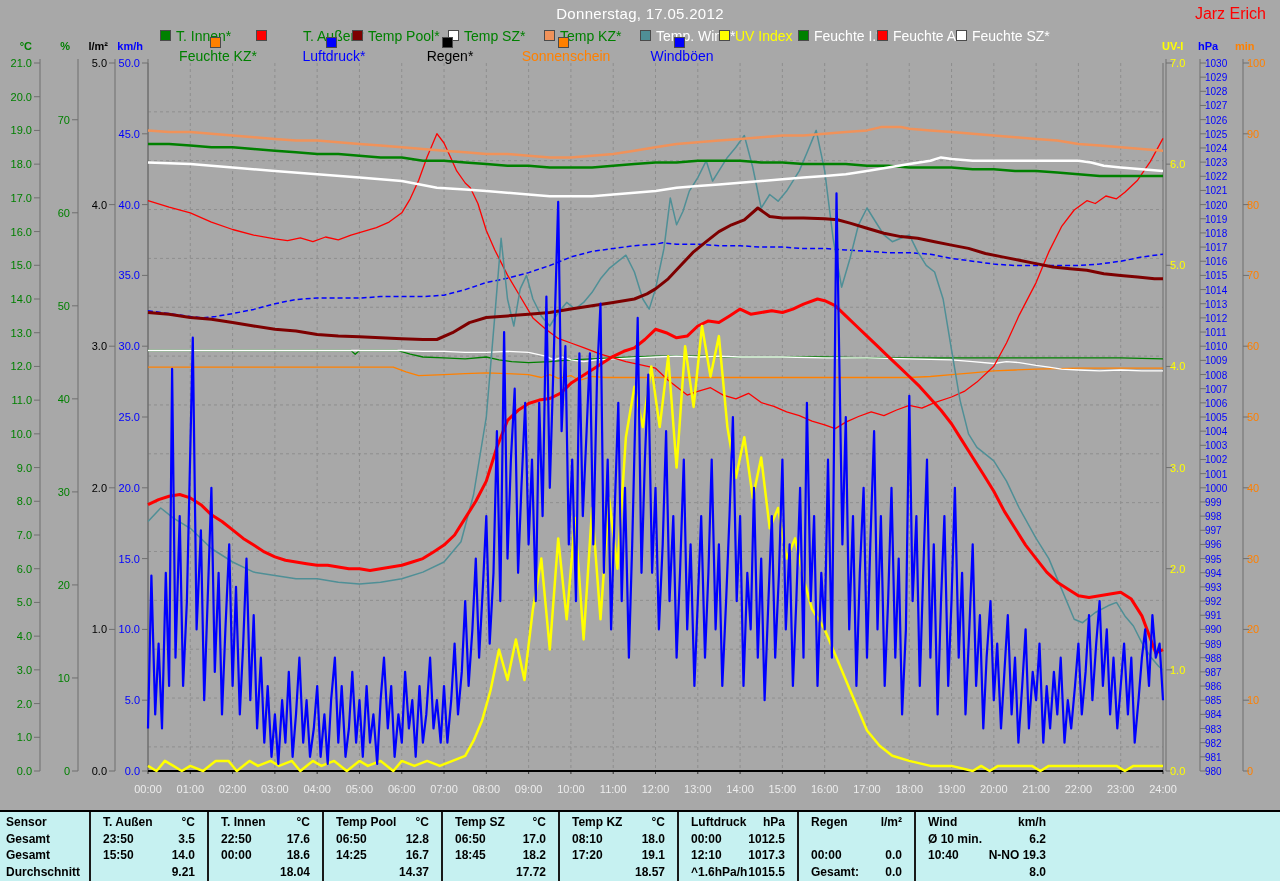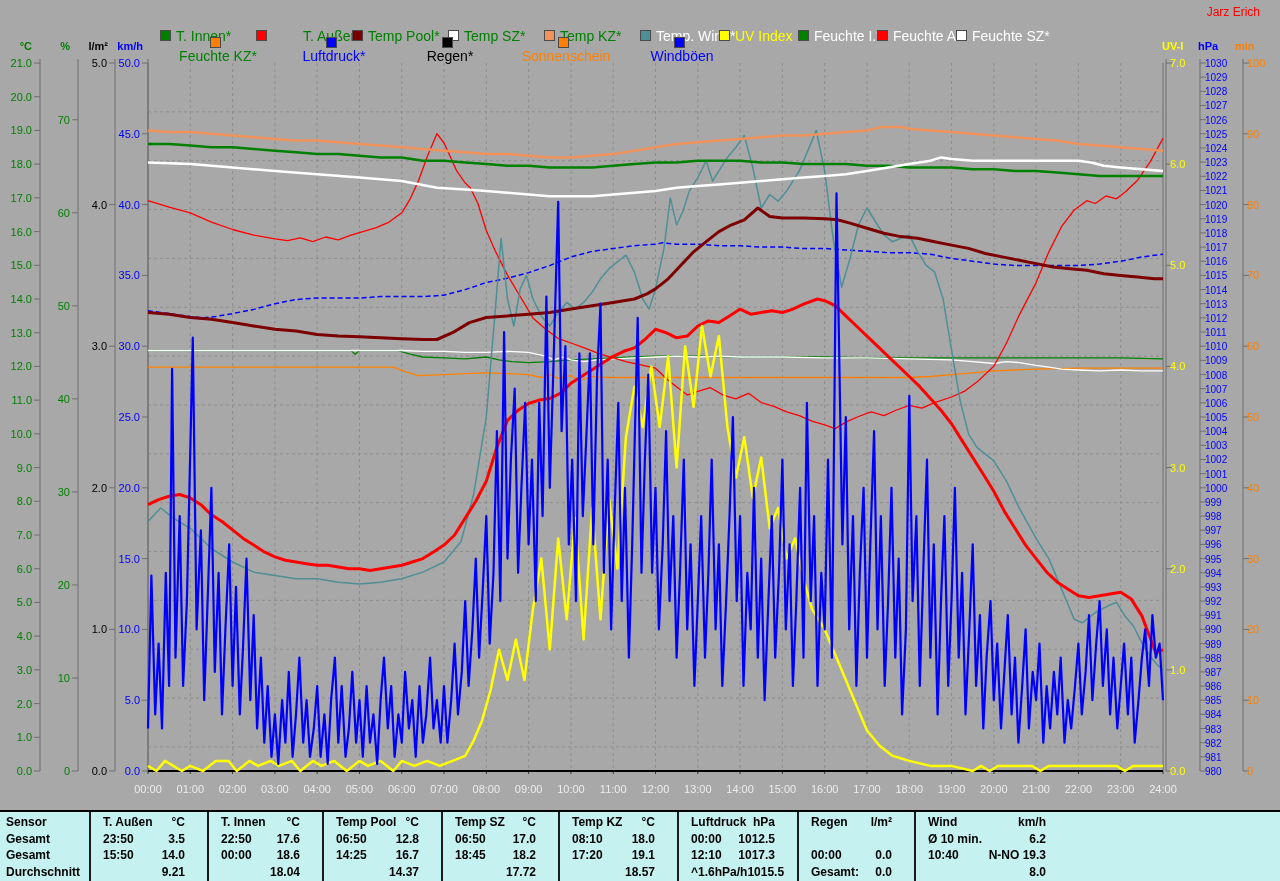--- a/index.html
+++ b/index.html
@@ -1,43 +1,44 @@
 <!DOCTYPE html>
 <html><head>
 <meta charset="utf-8">
 <style>
   html,body{margin:0;padding:0;background:#a8a8a8;}
   .screen{position:relative;width:1280px;height:881px;background:#a8a8a8;overflow:hidden;
           font-family:"Liberation Sans", sans-serif;}
   .title{position:absolute;top:5px;left:0;width:100%;text-align:center;color:#ffffff;
          font-size:15px;letter-spacing:0.3px;}
-  .author{position:absolute;top:5px;right:20px;color:#ff0000;font-size:12px;}
+  .author{position:absolute;top:5px;right:14px;color:#ff0000;font-size:16px;}
   .legend{position:absolute;left:160px;top:28px;}
   .legend-row{display:flex;height:15px;align-items:center;}
   .legend-item{display:flex;align-items:center;font-size:14px;white-space:nowrap;cursor:default;}
   .legend-row.r0 .legend-item:nth-child(-n+5){width:96px;}
   .legend-row.r0 .legend-item:nth-child(n+6){width:79px;}
   .legend-row.r1 .legend-item{width:116px;flex-direction:column;}
   .sw{width:9px;height:9px;border:1px solid #4a4a4a;margin-right:5px;flex:none;}
   svg#chart-svg{position:absolute;left:0;top:0;}
   .ticklbl{font-family:"Liberation Sans",sans-serif;}
   
   .stats{position:absolute;left:0;top:810px;width:1280px;height:71px;background:#c6f1f1;
          border-top:2px solid #000;display:flex;font-size:12px;font-weight:700;color:#000;}
   .tgroup{box-sizing:border-box;padding-top:2px;}
   .tgroup + .tgroup{border-left:2px solid #1a1a1a;}
   .trow{height:16.5px;display:flex;justify-content:space-between;align-items:center;
-        padding:0 22px 0 12px;white-space:nowrap;overflow:hidden;}
+        padding:0 12px 0 12px;white-space:nowrap;overflow:hidden;}
   .tgroup.labels .trow{padding:0 4px 0 6px;justify-content:flex-start;}
   .tgroup.wind .trow{width:118px;}
 </style>
 </head>
 <body>
 
 <div class="screen">
+  <div class="title">Donnerstag, 17.05.2012</div>
   <div class="author">Jarz Erich</div>
   <div class="legend" id="legend">
       <div class="legend-row r0">
         <div class="legend-item">
           <span class="sw" style="background: rgb(0, 128, 0);"></span>
           <span style="color: rgb(0, 128, 0);">T. Innen*</span>
         </div>
         <div class="legend-item">
           <span class="sw" style="background: rgb(255, 0, 0);"></span>
           <span style="color: rgb(0, 128, 0); margin-left: 31px;">T. Außen*</span>

